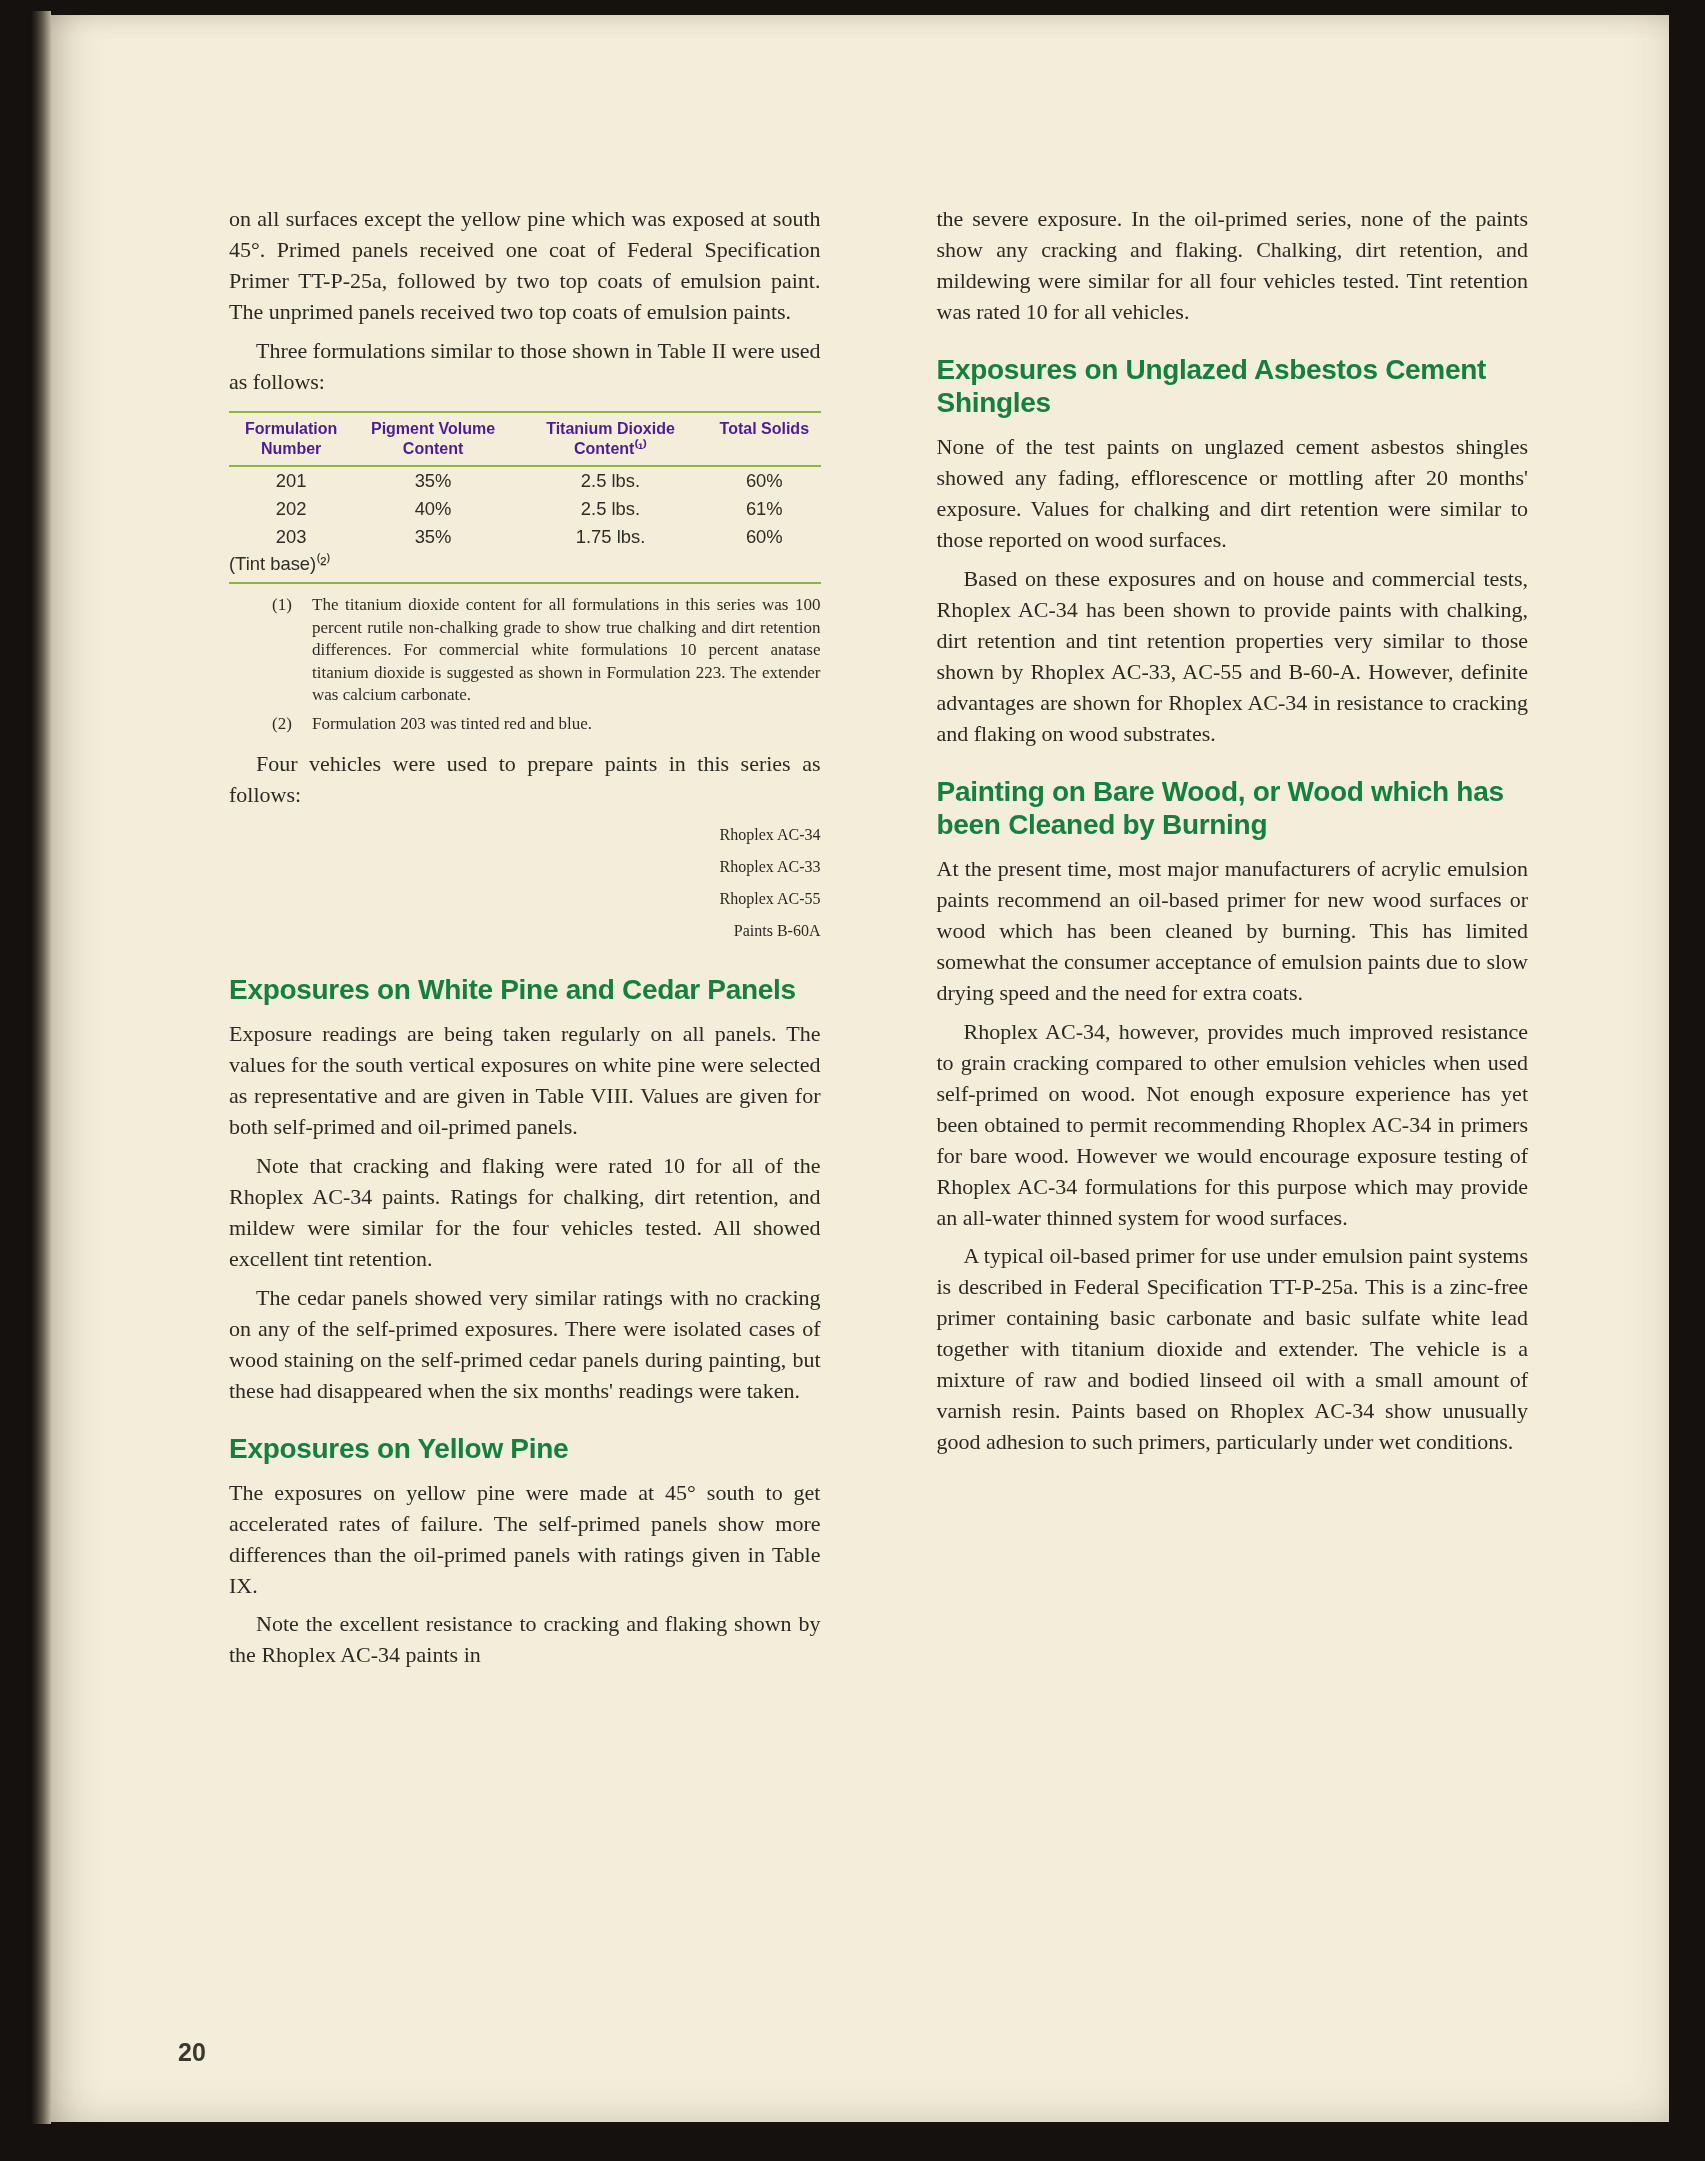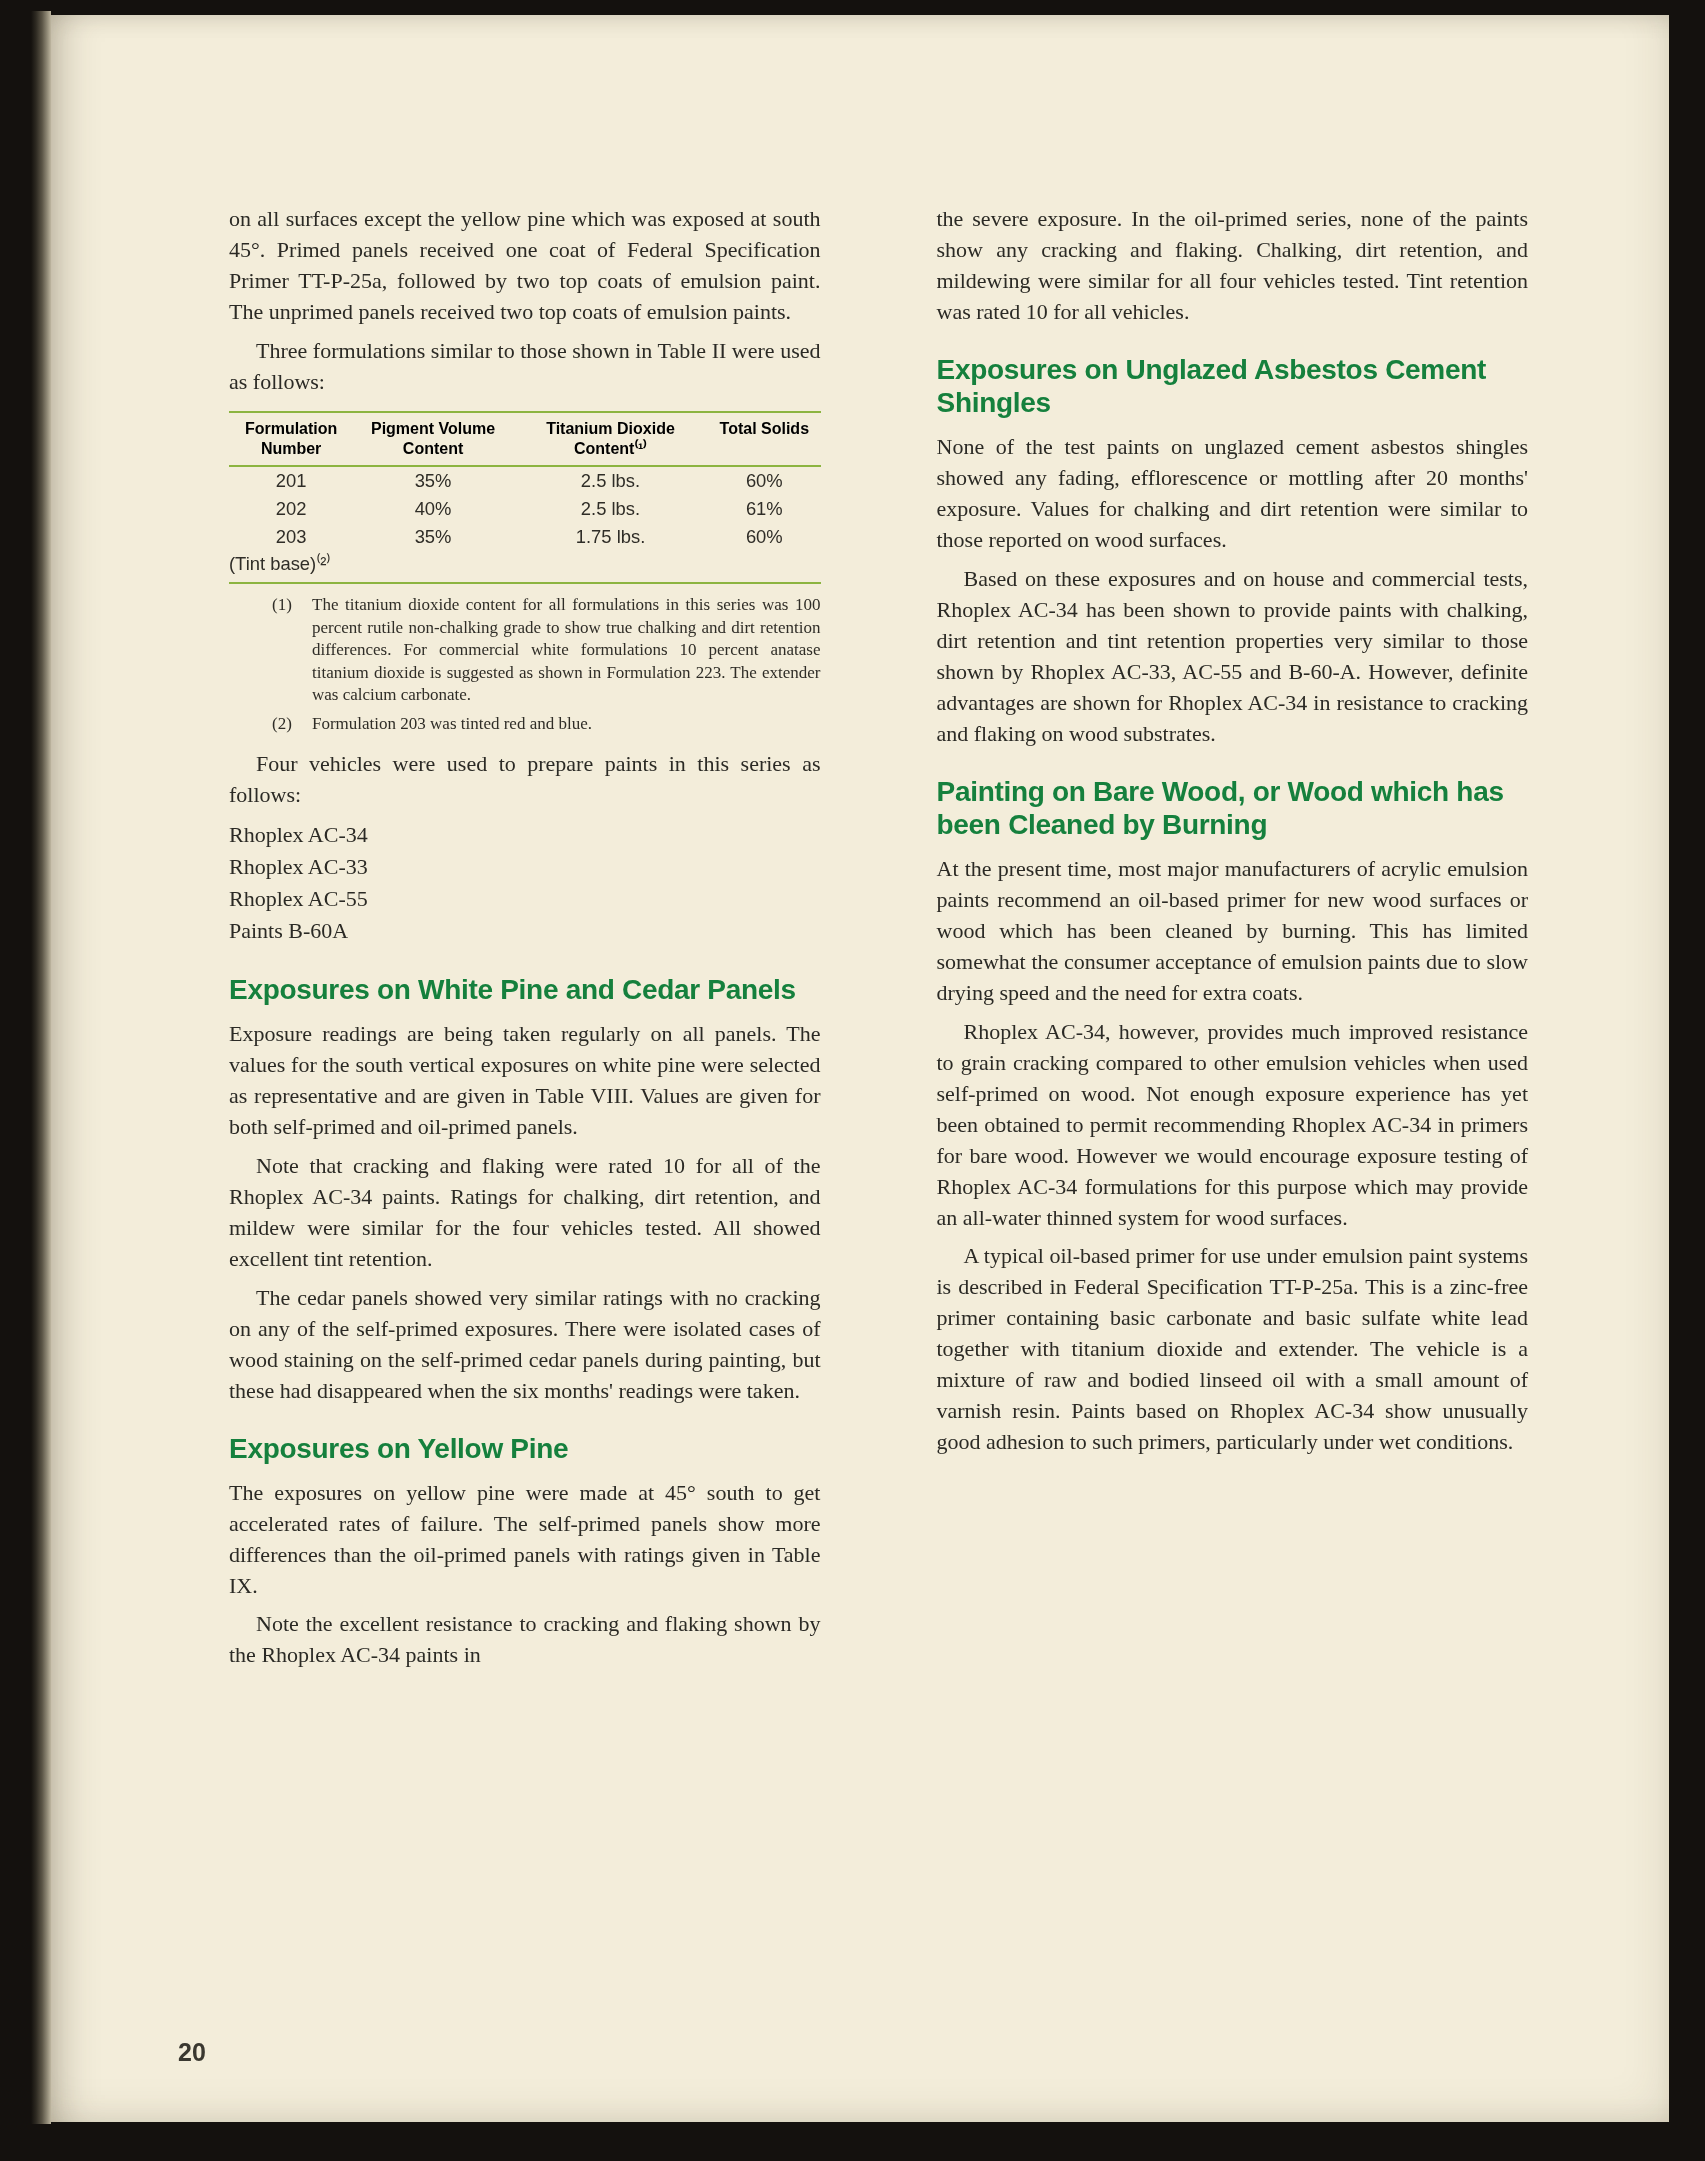--- a/index.html
+++ b/index.html
@@ -63,21 +63,21 @@
   }
   table.formtable {
     width: 100%;
     border-collapse: collapse;
     font-family: "Liberation Sans", sans-serif;
   }
   table.formtable th {
     font-size: 16px;
     line-height: 19.5px;
     font-weight: 700;
-    color: #000000;
+    color: #4c1d95;
     text-align: center;
     padding: 6px 3.6px 7.1px 3.6px;
     border-bottom: 2.4px solid #8cb440;
     vertical-align: top;
   }
   table.formtable td {
     font-size: 18.4px;
     line-height: 24px;
     color: #2f2d27;
     text-align: center;
@@ -105,22 +105,22 @@
     margin-bottom: 6px;
   }
   .fn-marker {
     display: inline-block;
     width: 40px;
     margin-left: -40px;
   }
 
   
   .vehicle-list {
-    text-align: left;
-    font-size: 22px;
+    text-align: right;
+    font-size: 16px;
     line-height: 32px;
     margin: 9px 0 13px 0;
     color: #2b2a25;
   }
 
   .page-number {
     position: absolute;
     left: 127px;
     bottom: 55px;
     font-family: "Liberation Sans", sans-serif;

